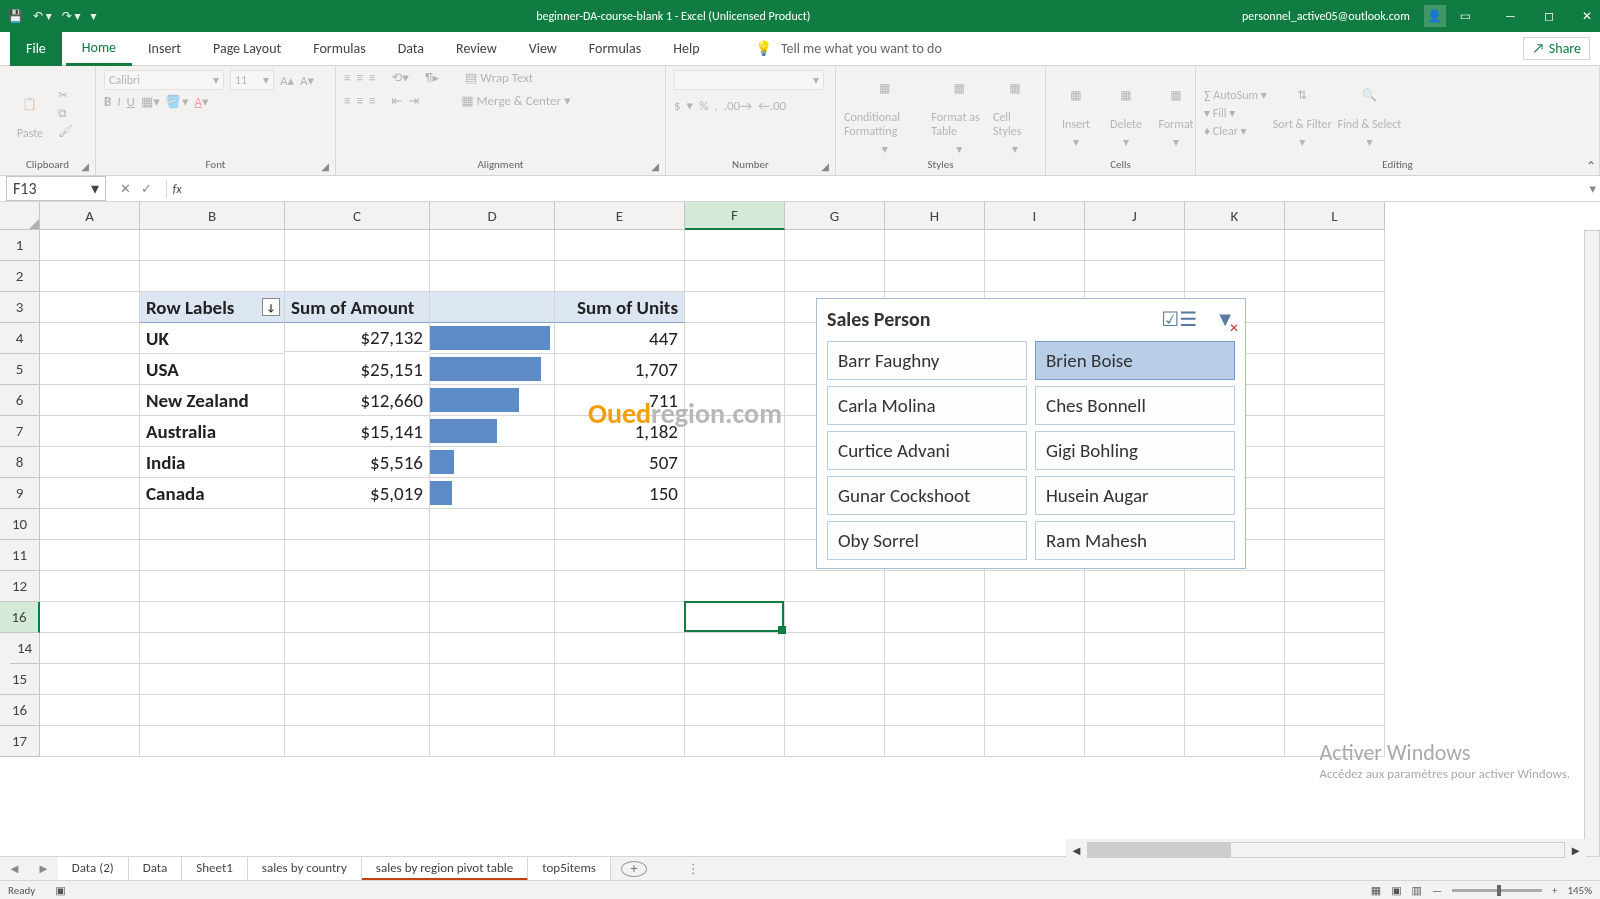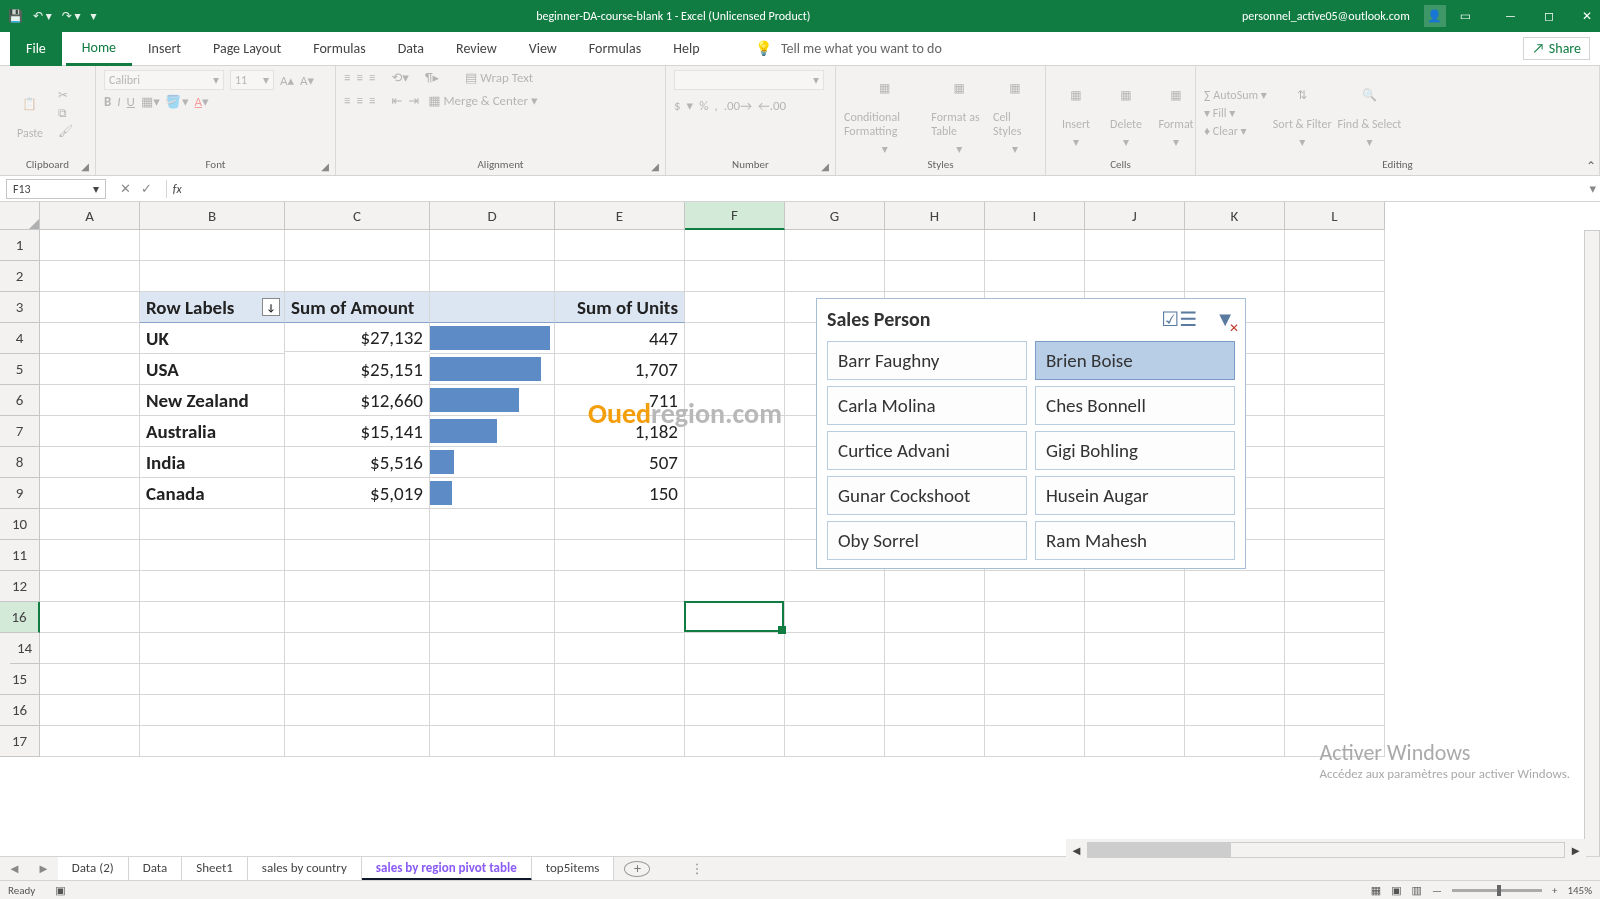--- a/index.html
+++ b/index.html
@@ -30,21 +30,21 @@
 .rgroup .label .dlg { position:absolute; right:-2px; bottom:0; font-size:10px; color:#888; }
 .bigbtn { display:flex; flex-direction:column; align-items:center; gap:4px; font-size:12px; color:#444; min-width:44px; }
 .bigbtn .ic { width:36px; height:36px; display:flex; align-items:center; justify-content:center; }
 .stack { display:flex; flex-direction:column; gap:4px; font-size:12px; }
 .row { display:flex; gap:6px; align-items:center; }
 .selbox { border:1px solid #c6c6c6; background:#fff; padding:2px 4px; font-size:12px; display:flex; align-items:center; justify-content:space-between; }
 .collapse-arrow { position:absolute; right:4px; bottom:2px; font-size:12px; color:#666; }
 
 
 .formulabar { height:26px; border-bottom:1px solid #d4d4d4; display:flex; align-items:center; }
-.namebox { width:100px; border:1px solid #c6c6c6; margin:2px 0 2px 6px; padding:2px 6px; display:flex; justify-content:space-between; font-size:12px;text-align:right; }
+.namebox { width:100px; border:1px solid #c6c6c6; margin:2px 0 2px 6px; padding:2px 6px; display:flex; justify-content:space-between; font-size:16px;text-align:right; }
 .fbicons { display:flex; gap:10px; padding:0 14px; color:#888; }
 .fxbox { flex:1; border-left:1px solid #d4d4d4; padding:2px 6px; font-size:12px; display:flex; gap:4px; align-items:center; }
 
 
 .sheet { position:absolute; top:202px; left:0; right:0; bottom:38px; display:flex; }
 .corner { width:40px; height:28px; background:#f3f2f1; border-right:1px solid #c6c6c6; border-bottom:1px solid #c6c6c6; display:flex; align-items:flex-end; justify-content:flex-end; }
 .corner::after { content:''; border-left:10px solid transparent; border-bottom:10px solid #b0b0b0; }
 .colhead { height:28px; display:flex; background:#f3f2f1; }
 .ch { border-right:1px solid #c6c6c6; border-bottom:1px solid #c6c6c6; display:flex; align-items:center; justify-content:center; color:#444; font-size:15px; }
 .ch.active { background:#d4ead8; border-bottom:2px solid #107c41; }
@@ -69,21 +69,21 @@
 .slicer .shead { display:flex; align-items:center; margin-bottom:10px; }
 .slicer .shead .stitle { font-size:20px; font-weight:600; flex:1; color:#333; }
 .slicer .sitems { display:grid; grid-template-columns:1fr 1fr; gap:6px 8px; }
 .slicer .sitem { border:1px solid #b8cde0; padding:7px 10px; font-size:19px; color:#333; background:#fdfdfd; cursor:pointer; }
 .slicer .sitem.sel { background:#b8cde6; border:1px solid #7a9cc6; }
 
 
 .sheettabs { position:absolute; bottom:19px; left:0; right:0; height:24px; display:flex; align-items:center; background:#f3f2f1; border-top:1px solid #d4d4d4; font-size:13px; }
 .navarrow { padding:0 8px; color:#888; }
 .stab { padding:3px 14px; border-right:1px solid #d4d4d4; background:#fff; color:#444; cursor:pointer; }
-.stab.act { border-bottom:3px solid #0f172a; color:#8b5cf6; font-weight:700; }
+.stab.act { border-bottom:3px solid #c2410c; color:#404040; font-weight:400; }
 .addtab { padding:0 12px; color:#777; border:1px solid #999; border-radius:50%; width:16px; height:16px; display:flex; align-items:center; justify-content:center; margin-left:10px; font-size:14px; }
 
 
 .statusbar { position:absolute; bottom:0; left:0; right:0; height:19px; background:#f3f2f1; border-top:1px solid #d4d4d4; display:flex; align-items:center; font-size:11px; color:#555; padding:0 8px; }
 .statusbar .zoom { margin-left:auto; display:flex; align-items:center; gap:10px; }
 .zslider { width:90px; height:3px; background:#aaa; position:relative; }
 .zslider::after { content:''; position:absolute; left:50%; top:-4px; width:4px; height:11px; background:#666; }
 
 .hscroll { position:absolute; bottom:19px; right:14px; height:22px; width:520px; background:#f3f2f1; display:flex; align-items:center; }
 .hscroll .track { flex:1; border:1px solid #ccc; height:16px; position:relative; }
@@ -198,21 +198,21 @@
         <span style="margin-left:10px">⟲▾</span>
         <span style="margin-left:10px">¶▸</span>
         <span style="margin-left:20px">▤ <span>Wrap Text</span></span>
       </div>
       <div class="row">
         <span>≡</span>
           <span>≡</span>
           <span>≡</span>
         <span style="margin-left:10px">⇤</span>
           <span>⇥</span>
-        <span style="margin-left:3px">▦ <span>Merge &amp; Center</span> ▾</span>
+        <span style="margin-left:36px">▦ <span>Merge &amp; Center</span> ▾</span>
       </div>
     </div>
     <div class="label">
         <span>Alignment</span>
         <span class="dlg">◢</span>
       </div>
   </div>
 
   <div class="rgroup" style="width:170px">
     <div class="body" style="flex-direction:column; align-items:stretch; gap:8px">

